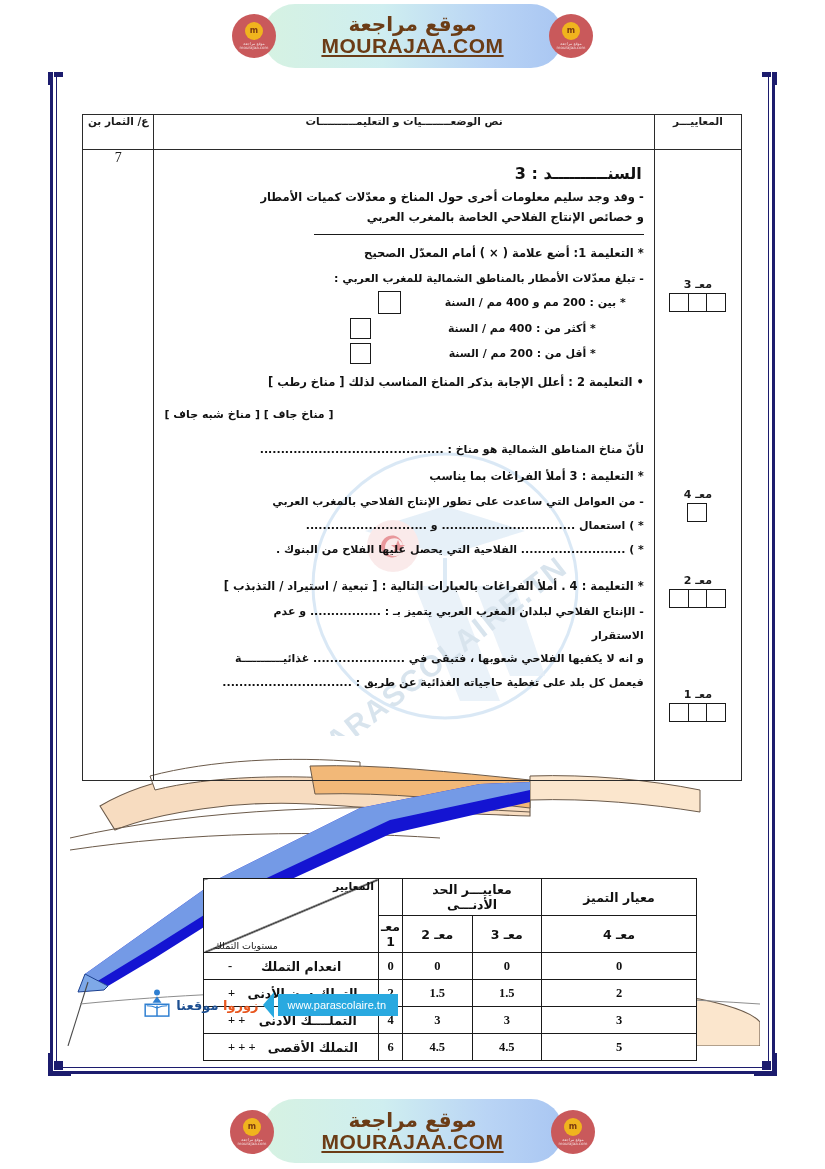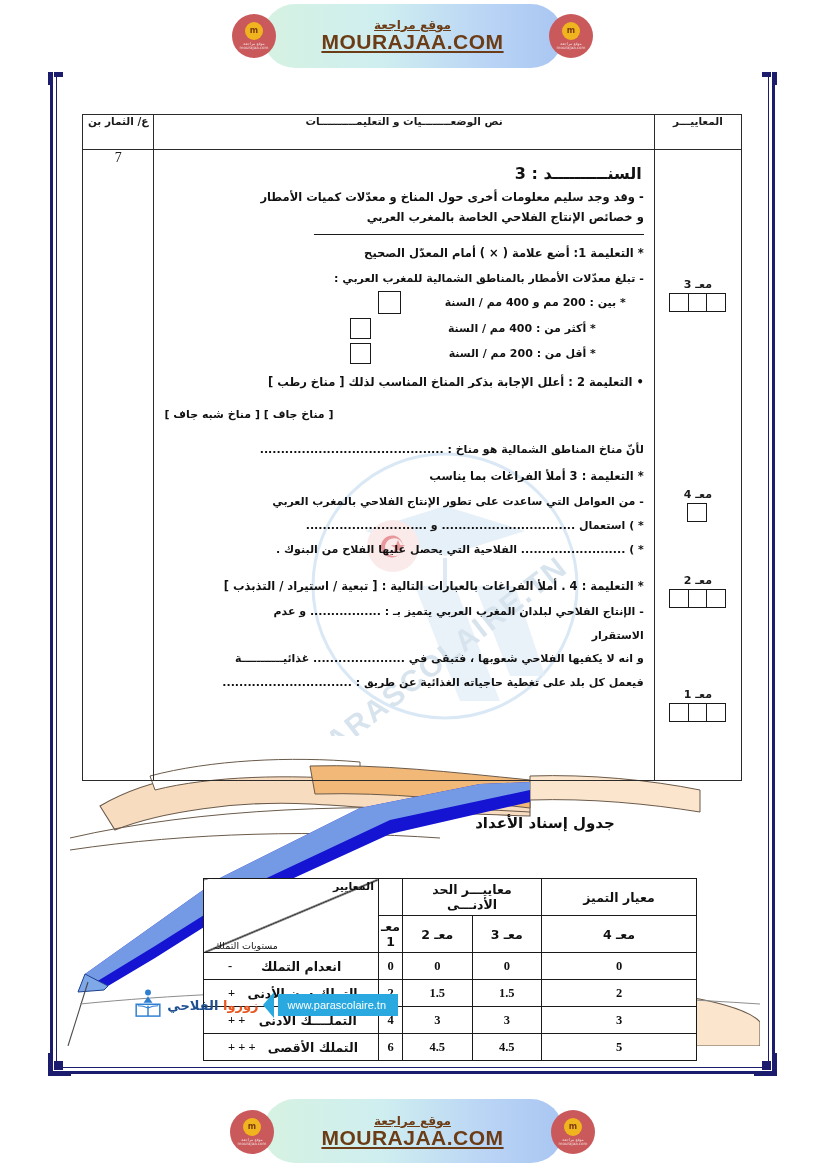--- a/index.html
+++ b/index.html
@@ -18,22 +18,22 @@
   }
   .promo-top{top:0;}
   .promo-bottom{bottom:0;height:74px;}
   .promo-blob{
     position:absolute;left:50%;transform:translateX(-50%);
     top:4px;width:300px;height:64px;border-radius:34px;
     background:linear-gradient(90deg,#d6f2e2 0%,#cfeef0 40%,#b9d4f5 75%,#a9c6f2 100%);
   }
   .promo-text{position:relative;text-align:center;line-height:1.05;z-index:2;}
   .promo-ar{
-    font-size:12px;font-weight:bold;color:#6b3c16;
-    text-decoration:underline;letter-spacing:.5px;
+    font-size:20px;font-weight:bold;color:#6b3c16;
+    letter-spacing:.5px;
     font-family:"DejaVu Sans",sans-serif;
   }
   .promo-en{
     font-size:21px;font-weight:bold;color:#6b3c16;
     text-decoration:underline;letter-spacing:.5px;
     font-family:"Liberation Sans",sans-serif;direction:ltr;
   }
   .promo-badge{
     position:absolute;width:44px;height:44px;border-radius:50%;
     background:#c9595b;display:flex;flex-direction:column;
@@ -372,21 +372,20 @@
           <div class="sub dotline">فيعمل كل بلد على تغطية حاجياته الغذائية عن طريق : ...............................</div>
 
         </div>
       </td>
 
       <td class="col-num cell-num">7</td>
     </tr>
   </tbody>
     </table>
 
-  <div class="grades-title">جدول إسناد الأعداد</div>
 
   <div class="grades-wrap">
     <table class="grades">
       <tbody>
           <tr>
         <td style="width:150px">معيار التميز</td>
         <td colspan="2" style="width:170px">معاييـــر الحد الأدنـــى</td>
         <td style="width:0"></td>
         <td rowspan="2" class="g-corner">
           <span class="top-lbl">المعايير</span>
@@ -445,21 +444,21 @@
       </tr>
     </tbody>
       </table>
   </div>
 
   <div class="foot">
     <div class="foot-url">www.parascolaire.tn</div>
     <div class="foot-arrow"></div>
     <div class="foot-ar">
       <span class="w1">زوروا</span>
-      <span>الفلاحي</span>
+      <span>موقعنا</span>
     </div>
     <svg class="foot-logo" viewBox="0 0 40 46">
       <circle cx="20" cy="6" r="4" fill="#2f7fd1"></circle>
       <path d="M20 11 L26 20 L14 20 Z" fill="#2f7fd1"></path>
       <rect x="4" y="22" width="32" height="16" fill="none" stroke="#2f7fd1" stroke-width="2"></rect>
       <path d="M20 24 L20 38" stroke="#2f7fd1" stroke-width="2"></path>
       <path d="M6 24 C11 24 16 25 20 27 C24 25 29 24 34 24" fill="none" stroke="#2f7fd1" stroke-width="1.4"></path>
     </svg>
   </div>
 

